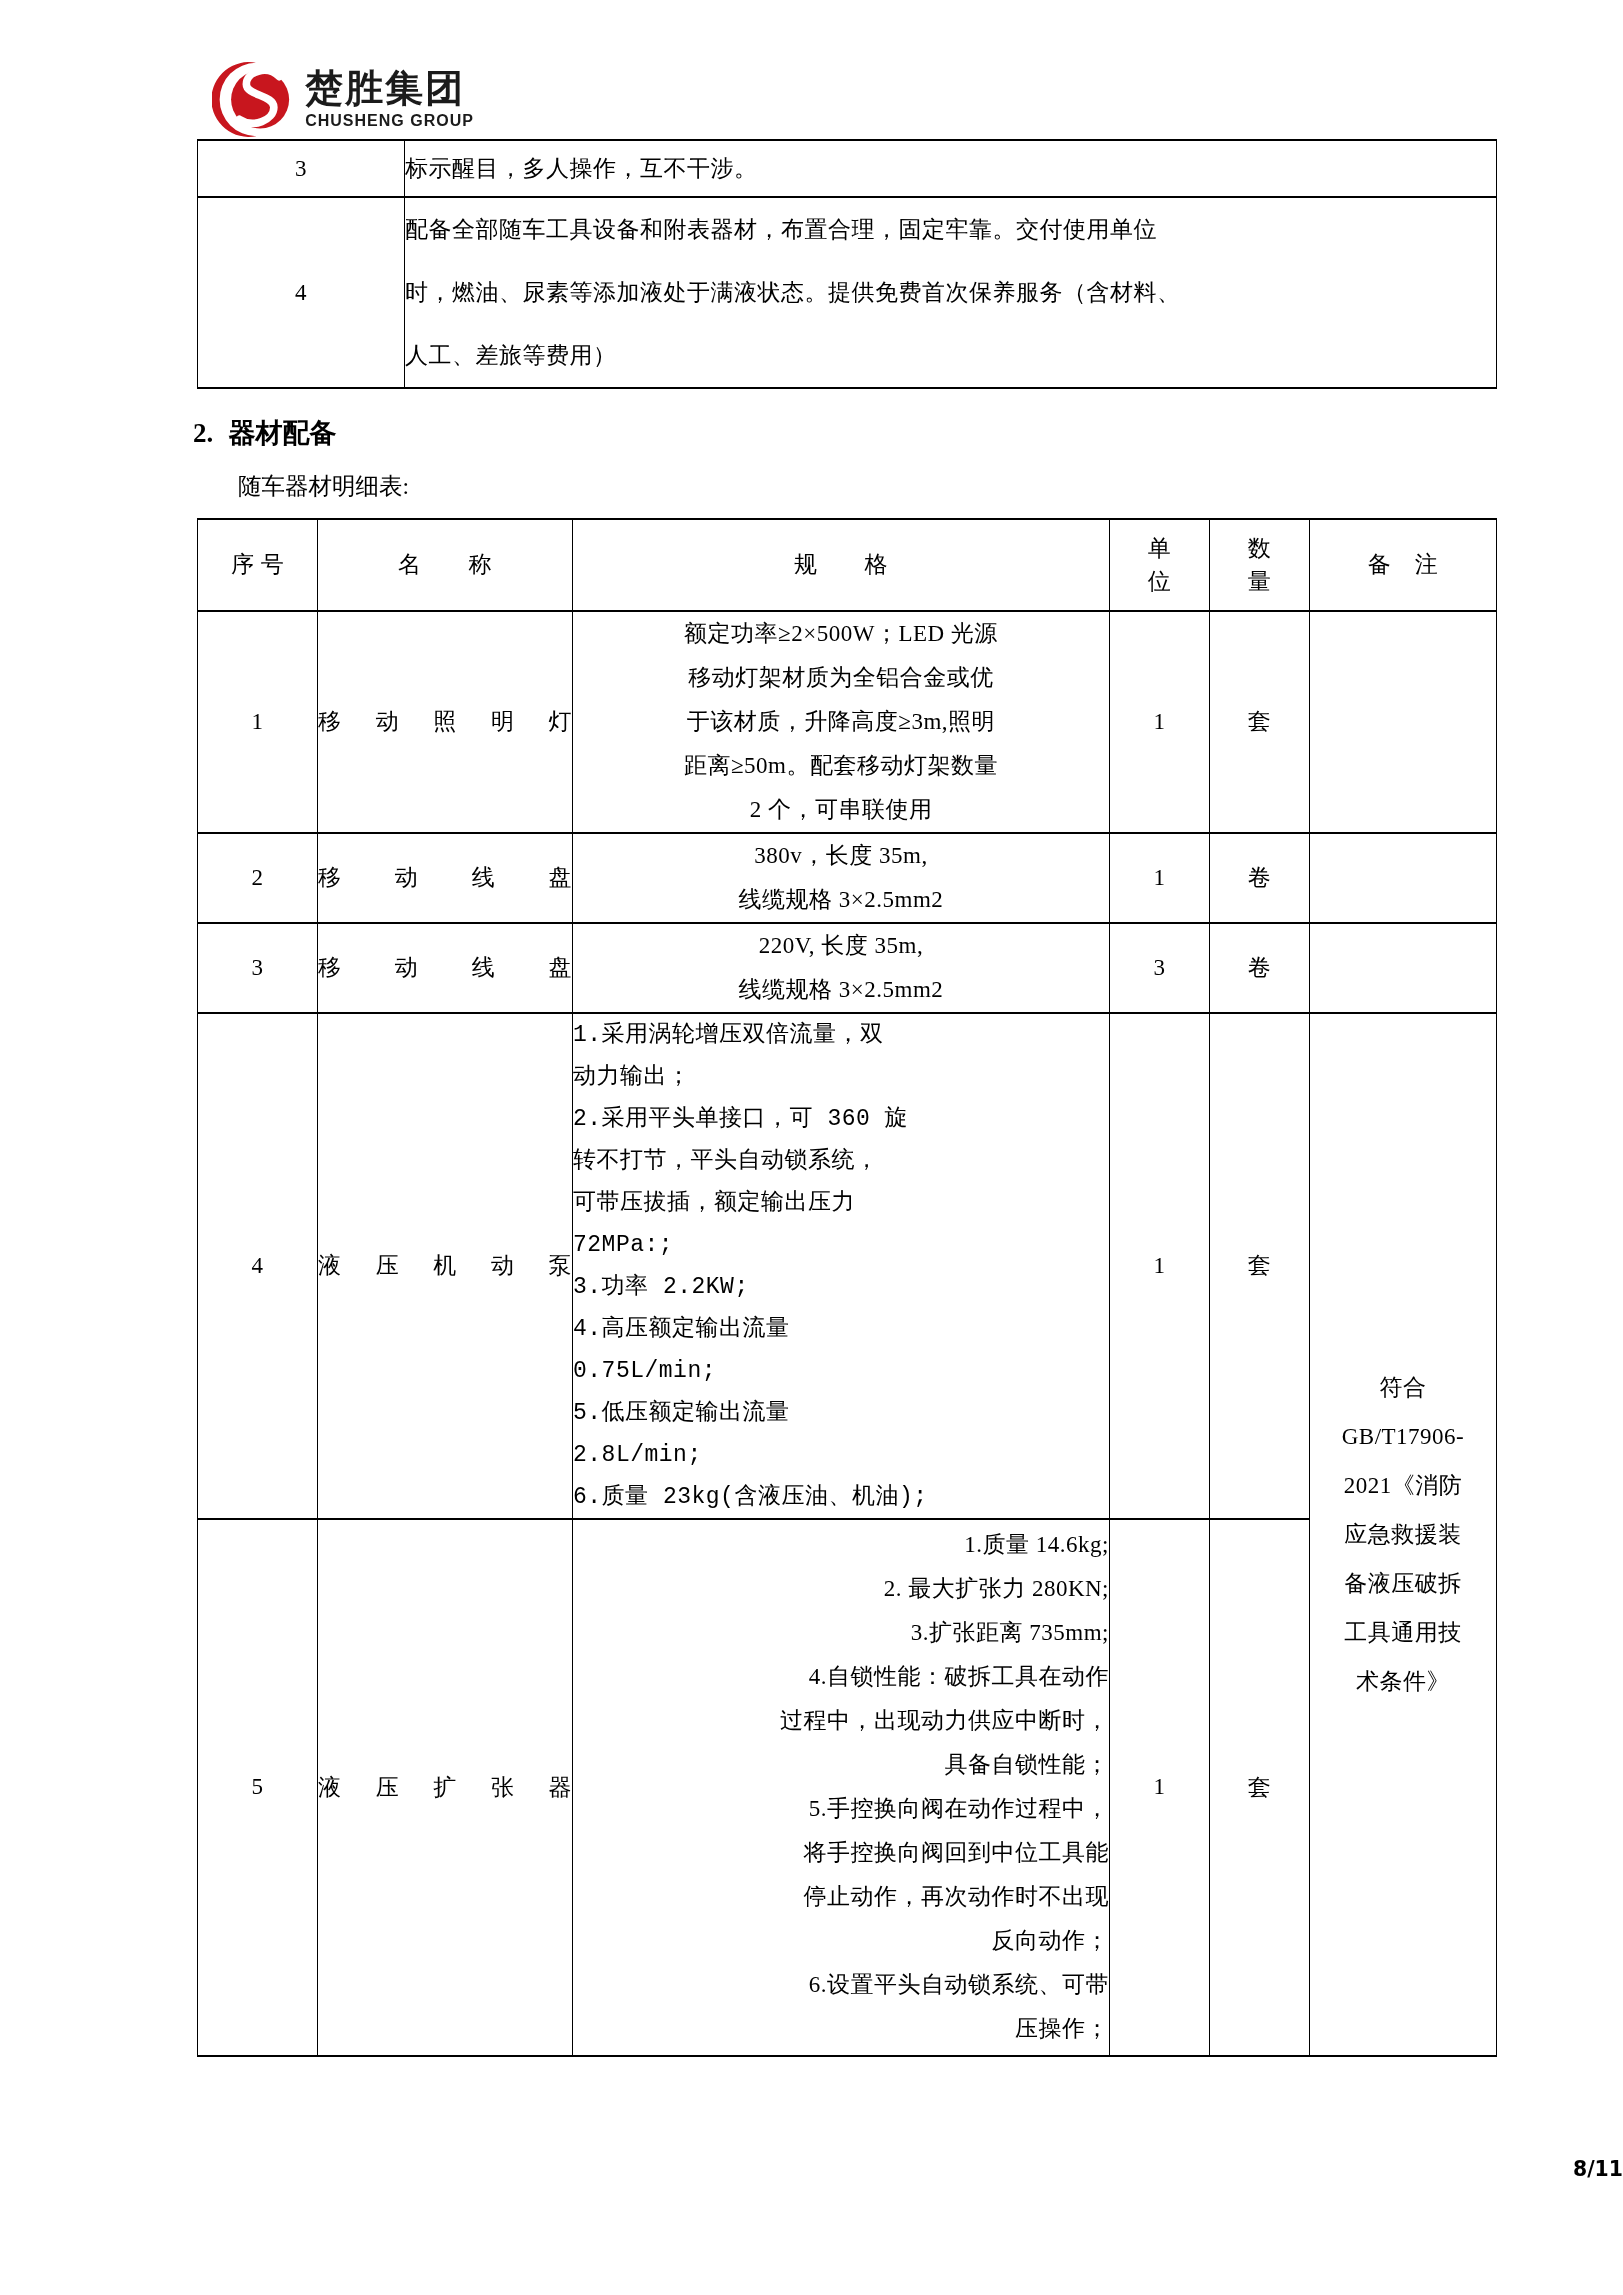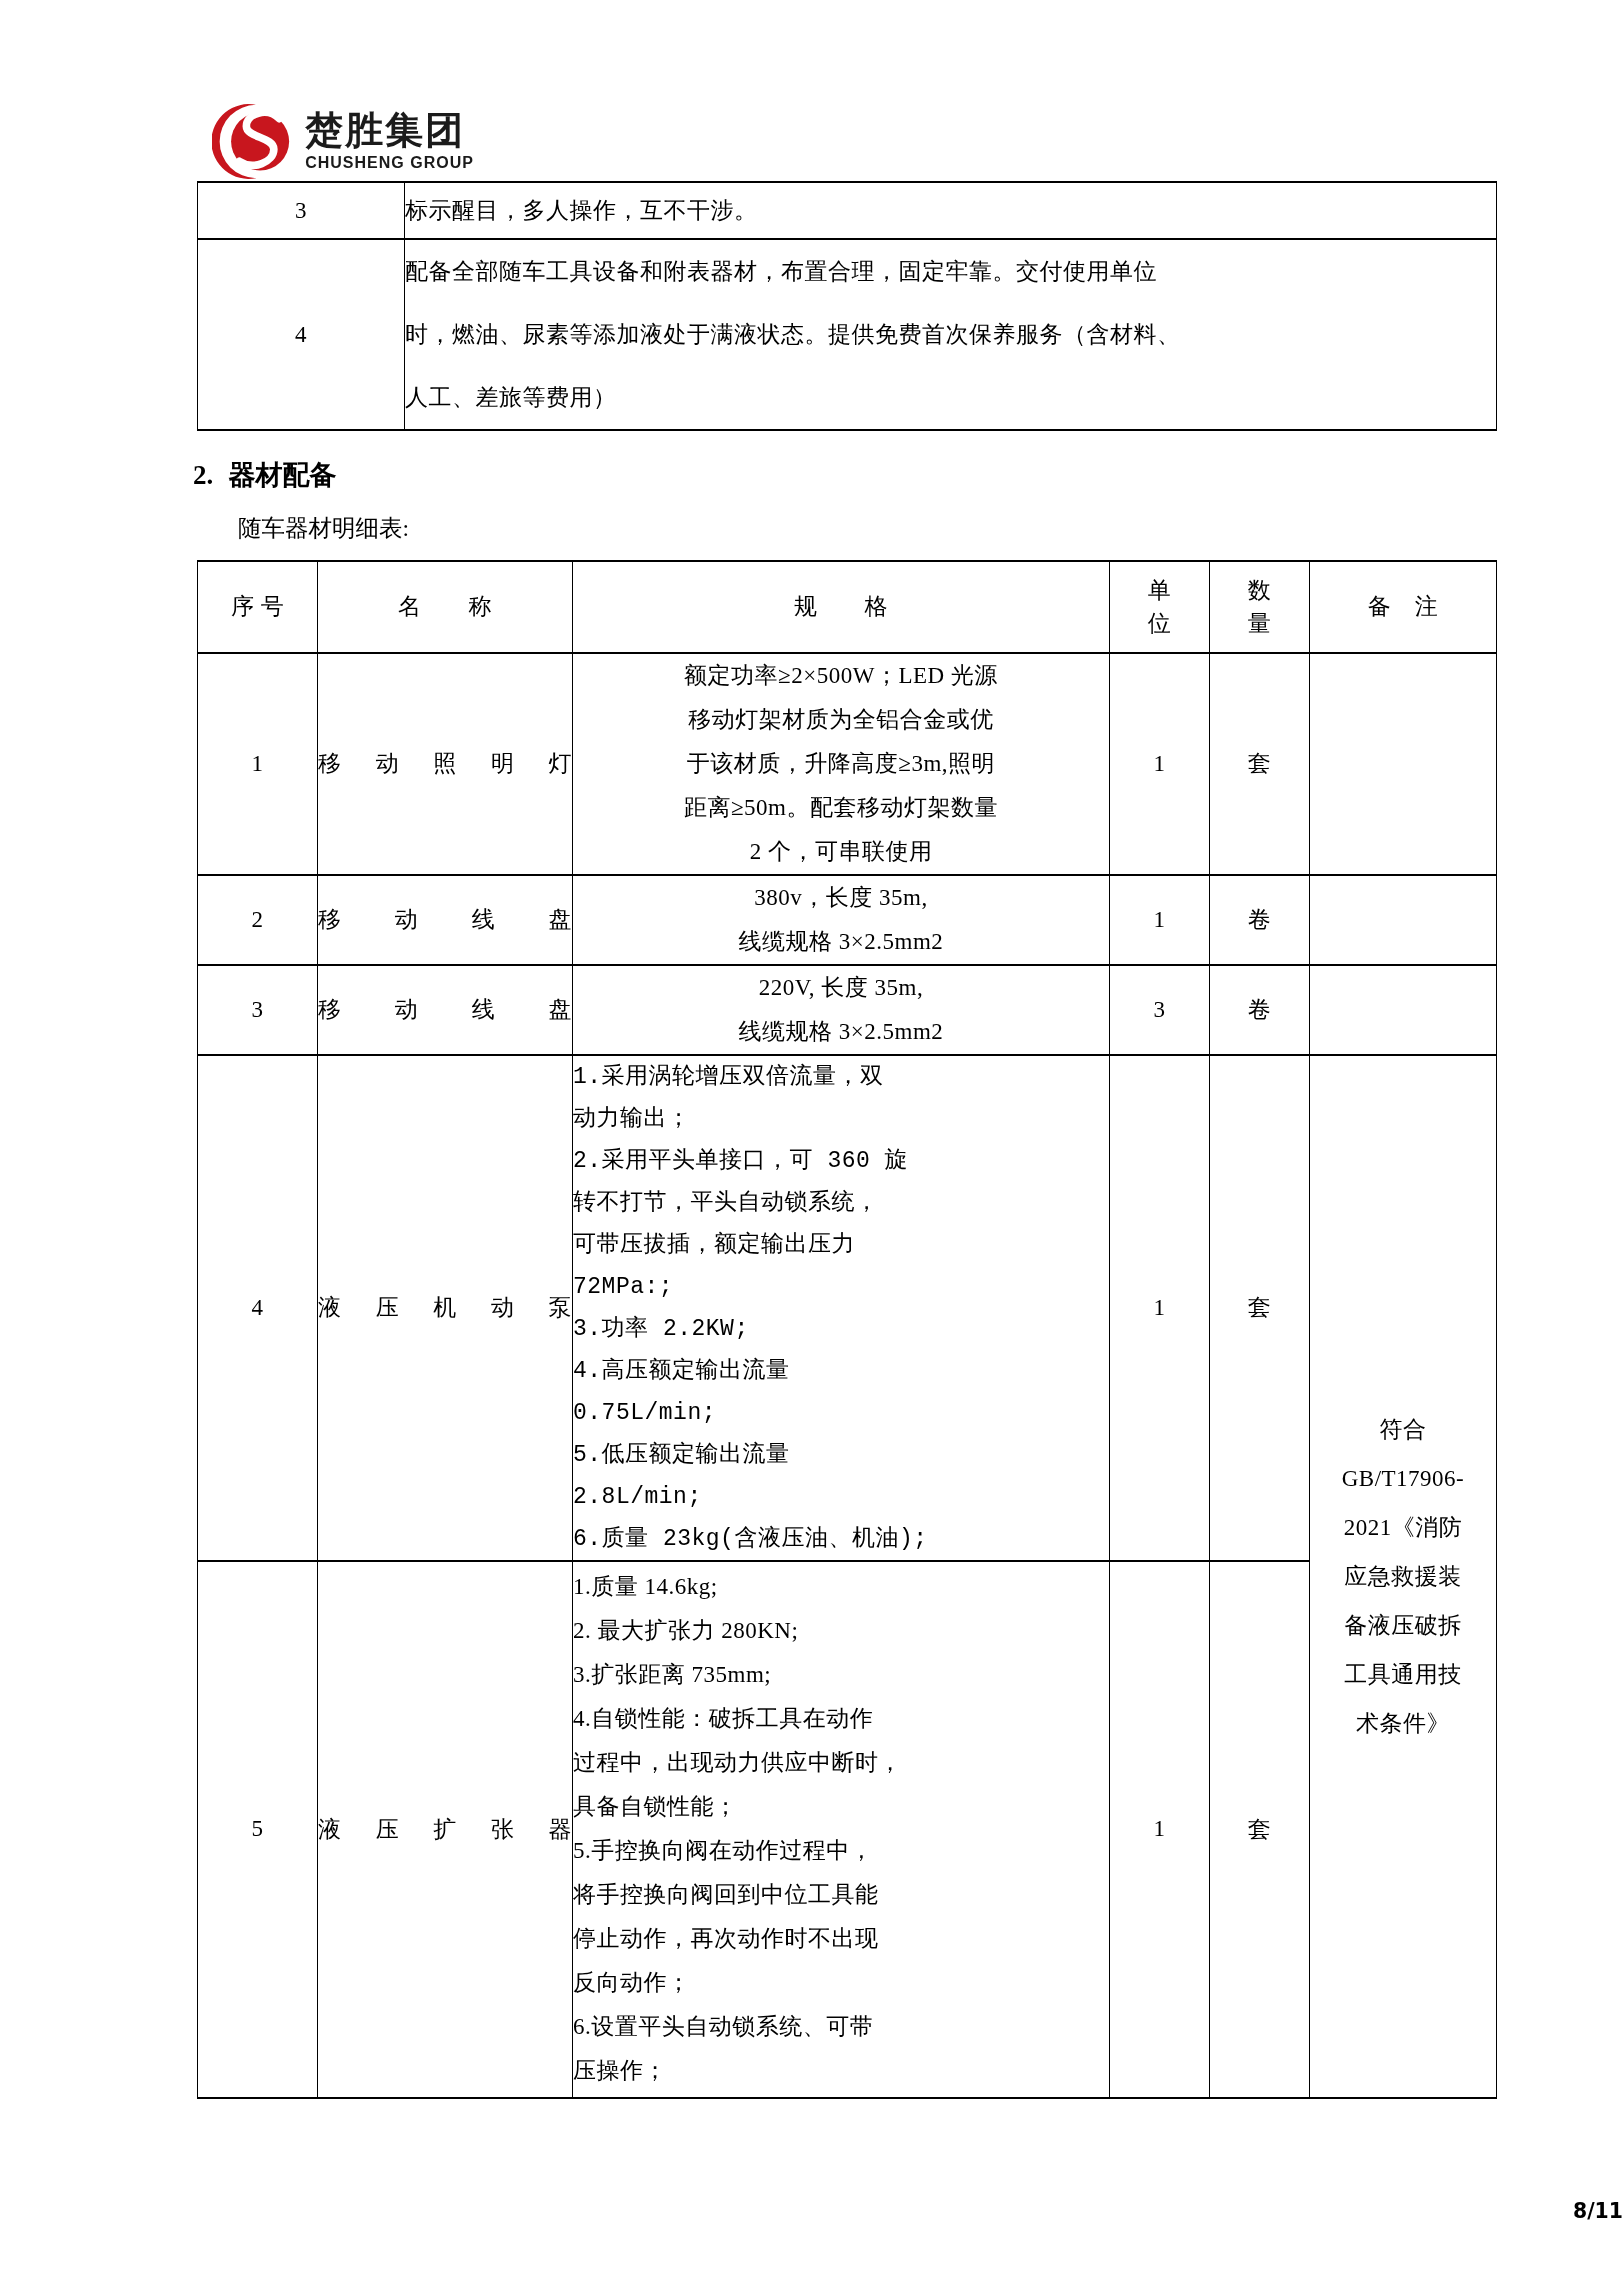--- a/index.html
+++ b/index.html
@@ -1,17 +1,17 @@
 <!DOCTYPE html>
 <html style="font-size:8.2px"><head>
 <meta charset="utf-8">
 <style>
   html,body{margin:0;padding:0;background:#ffffff;}
   body{width:1623px;height:2295px;color:#000;font-family:"Liberation Serif","DejaVu Serif",serif;}
-  .page{position:relative;width:1623px;height:2295px;overflow:hidden;box-sizing:border-box;padding-top:102px;}
+  .page{position:relative;width:1623px;height:2295px;overflow:hidden;box-sizing:border-box;padding-top:60px;}
 
   
   .logo-row{display:flex;align-items:center;gap:9.2px;margin-left:212px;height:79px;}
   .logo-mark{width:84px;height:77px;flex:0 0 auto;}
   .logo-text{display:flex;flex-direction:column;justify-content:center;}
   .brand-cn{font-size:38px;font-weight:bold;letter-spacing:2px;line-height:1.05;color:#1b1b1b;
             font-family:"Liberation Sans","DejaVu Sans",sans-serif;}
   .brand-en{font-size:16px;font-weight:bold;letter-spacing:1px;margin-top:3.1px;color:#1b1b1b;
             font-family:"Liberation Sans","DejaVu Sans",sans-serif;}
 
@@ -38,21 +38,21 @@
   .t-main tr.r1{height:222px;}
   .t-main tr.r2{height:88px;}
   .t-main tr.r3{height:90px;}
   .t-main tr.r4{height:506px;}
   .t-main tr.r5{height:537px;}
   .t-main th{text-align:center;line-height:33px;}
   .name{text-align:justify;text-align-last:justify;padding:0 21.5px;}
   .spec-c{text-align:center;line-height:44px;border-radius:24px;}
   .spec-c5{text-align:center;line-height:44px;text-align:justify;text-align-last:center;padding:0 12.3px;}
   .spec-l{text-align:left;line-height:42px;padding:0 12.3px;font-family:Liberation Mono, monospace;}
-  .spec-l5{text-align:left;line-height:44px;padding:0 12.3px;}
+  .spec-l5{text-align:right;line-height:44px;padding:0 12.3px;}
   .remark{text-align:center;line-height:49px;padding:0 3.1px;}
 
   .footer{margin-top:100px;text-align:right;font-size:20.4px;font-weight:bold;
           font-family:"DejaVu Sans","Liberation Sans",sans-serif;}
 </style>
 </head>
 <body>
 
 <div class="page">
 

